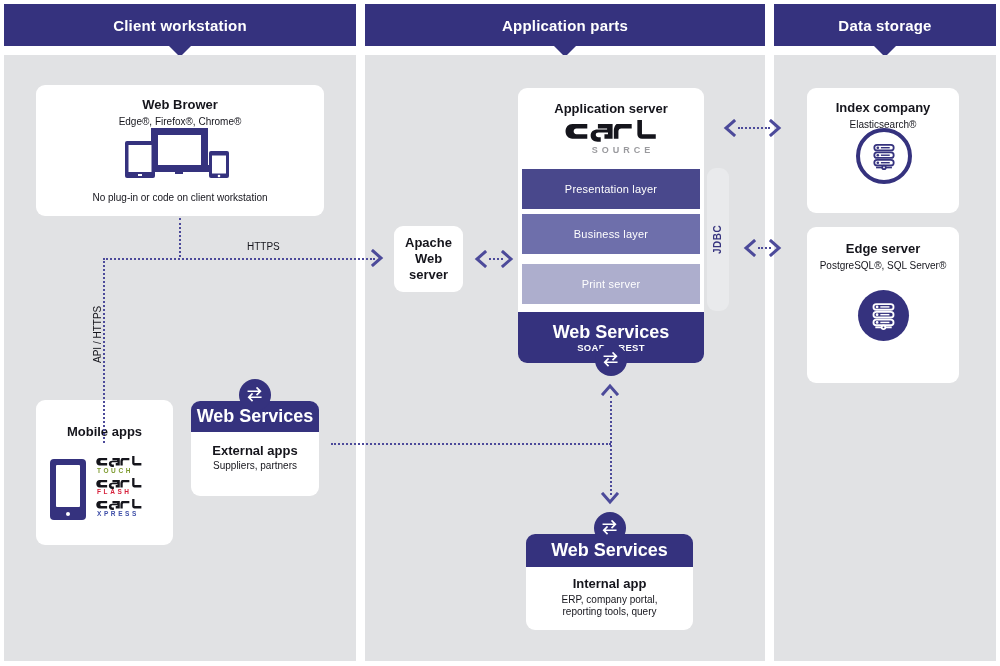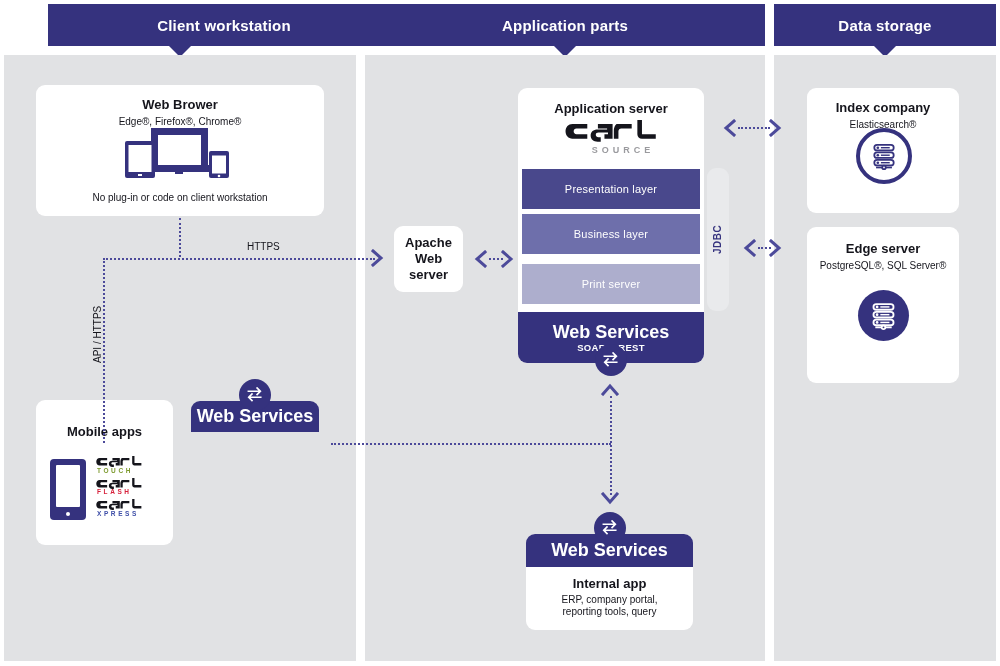--- a/index.html
+++ b/index.html
@@ -139,21 +139,21 @@
     position:absolute;border-radius:50%;
     background:#35327e;
     display:flex;align-items:center;justify-content:center;
   }
 </style>
 </head>
 <body>
 
 <div id="canvas">
 
-  <div class="col-header" style="left:4px;width:352px;margin-left:44px;">
+  <div class="col-header" style="left:4px;width:352px;">
     <span>Client workstation</span>
   </div>
   <div class="col-notch" style="left:169px;"></div>
   <div class="col-body" style="left:4px;width:352px;height:606px;"></div>
 
   <div class="col-header" style="left:365px;width:400px;">
     <span>Application parts</span>
   </div>
   <div class="col-notch" style="left:554px;"></div>
   <div class="col-body" style="left:365px;width:400px;height:606px;"></div>
@@ -221,20 +221,24 @@
           <path d="M4.2 2.2h8.4v2.6H6.5c-1 0-1.6.6-1.6 1.6s.6 1.6 1.6 1.6h6.1v2.6H4.2C1.9 10.6.3 8.8.3 6.4S1.9 2.2 4.2 2.2Z" fill="#15151c"></path>
           <path d="M18.6 2.2h8.3v8.4h-4.6V8h2v-.9h-5.4c-.9 0-1.5.5-1.5 1.3 0 .9.6 1.3 1.5 1.3h1.3v2.6h-1.8c-2.3 0-3.9-1.3-3.9-3.5s1.6-3.4 3.9-3.4h5.4v-.6h-5.2Z" fill="#15151c"></path>
           <path d="M29.3 2.2h8.4v2.6h-5.9c-1 0-1.6.6-1.6 1.6v4.2h-2.6V5.9c0-2.2 1.3-3.7 1.7-3.7Z" fill="#15151c"></path>
           <path d="M40.9 0h2.6v8h7.8v2.6h-7.8c-1.5 0-2.6-1.1-2.6-2.6Z" fill="#15151c"></path>
         </svg>
         <span class="sub" style="color:#3f4fa8;">XPRESS</span>
       </div>
     </div>
   </div>
 
+  <div class="card" style="left:191px;top:401px;width:128px;height:95px;">
+    <div class="card-title" style="position:absolute;left:0;right:0;top:42px;">External apps</div>
+    <div class="card-sub" style="position:absolute;left:0;right:0;top:58px;">Suppliers, partners</div>
+  </div>
   <div class="ws-band" style="left:191px;top:401px;width:128px;height:31px;border-radius:9px 9px 0 0;">
     <div class="t1">Web Services</div>
   </div>
   <div class="exbadge" style="left:239px;top:379px;">
     <svg viewBox="0 0 22 18" width="19" height="16" aria-hidden="true">
       <path d="M2 5.5h14l-3.2-3.2 1.5-1.5L20 6.5l-5.7 5.7-1.5-1.5L16 7.5H2Z" fill="#ffffff" transform="translate(0,-1.2) scale(0.9)"></path>
       <path d="M20 12.5H6l3.2 3.2-1.5 1.5L2 11.5l5.7-5.7 1.5 1.5L6 10.5h14Z" fill="#ffffff" transform="translate(0,1.2) scale(0.9)"></path>
     </svg>
   </div>
 

